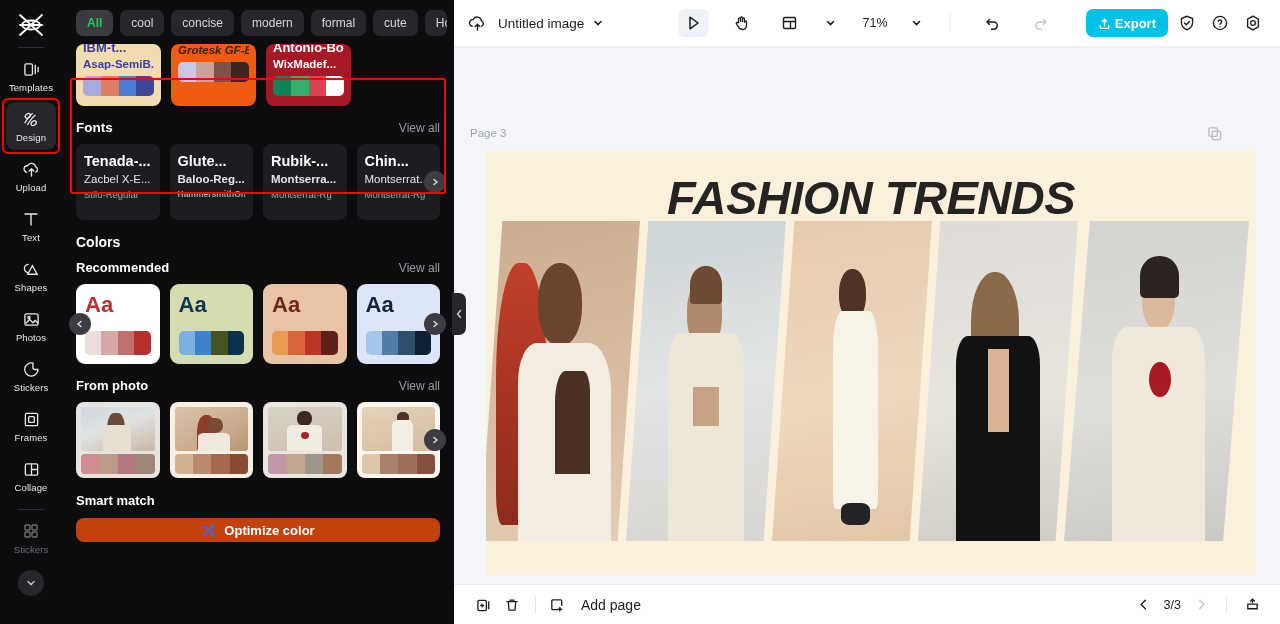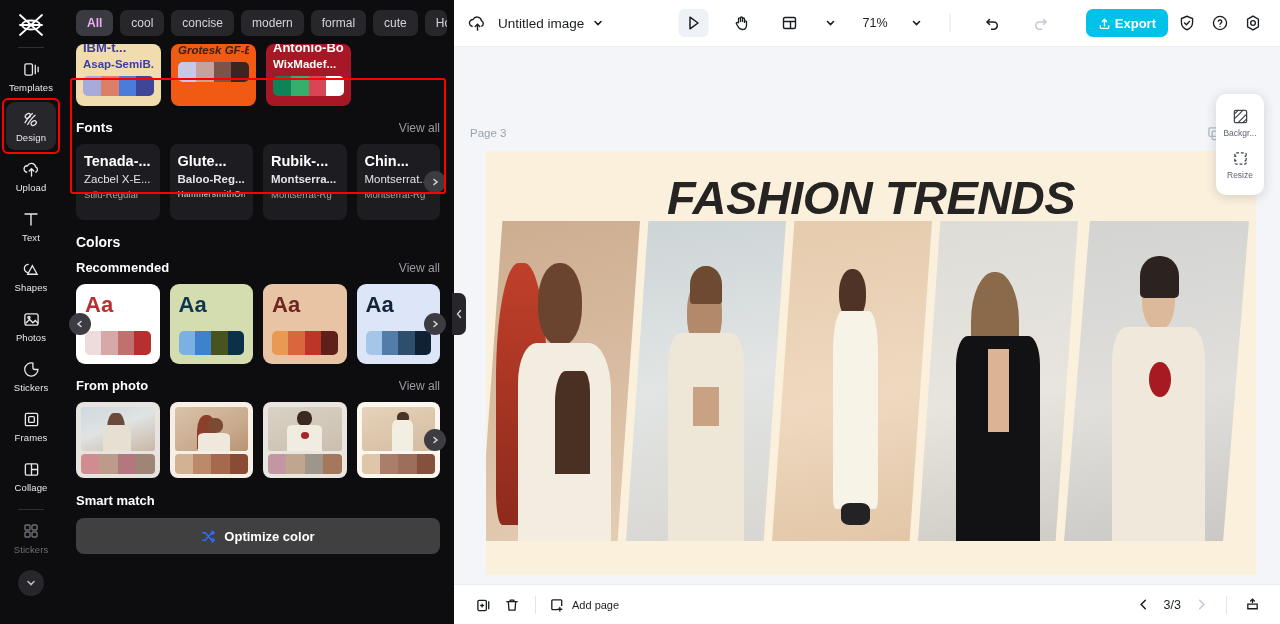--- a/index.html
+++ b/index.html
@@ -44,21 +44,21 @@
     position: relative; overflow: hidden;
   }
   .chips {
     display: flex; align-items: center; gap: 7px; padding: 9px 10px 8px 14px;
     height: 44px;
   }
   .chip {
     background: #26262b; color: #d4d4da; font-size: 12px;
     border-radius: 7px; padding: 6px 11px; white-space: nowrap; cursor: pointer;
   }
-  .chip.sel { background: #3a3a41; color:#f0abfc; font-weight: bold; }
+  .chip.sel { background: #3a3a41; color:#22c55e; font-weight: bold; }
   .chip.clip { max-width: 46px; overflow: hidden; }
   .chip-more {
     margin-left: auto; background:#26262b; width: 28px; height: 27px; border-radius:7px;
     display:flex;align-items:center;justify-content:center;color:#c9c9d0;cursor:pointer;
     flex: 0 0 28px;
   }
   .panel-scroll { position: absolute; top: 44px; left:0; right:0; bottom:0; }
 
   
   .fontstrip { display:flex; gap: 10px; padding: 0 14px; height: 62px; }
@@ -113,21 +113,21 @@
   }
 
   
   .photorow { display:flex; gap:10px; padding: 0 14px; }
   .pc { width:85px; height:76px; border-radius:8px; padding:5px; overflow:hidden; cursor:pointer;}
   .pc .im { height:44px; border-radius:3px; position:relative; overflow:hidden; }
   .pc .bar { display:flex; height:20px; border-radius:4px; overflow:hidden; margin-top:3px; }
   .pc .bar i { flex:1; }
 
   .optbtn {
-    margin: 8px 14px 7px; height: 36px; background:#404040; border-radius:8px;
+    margin: 8px 14px 7px; height: 24px; background:#c2410c; border-radius:8px;
     display:flex; align-items:center; justify-content:center; gap:8px;
     color:#fff; font-size:13px; font-weight:bold; cursor:pointer;
   }
 
   
   .collapse-tab {
     position:absolute; left: 452px; top: 293px; width: 14px; height: 42px;
     background:#26262b; border-radius: 0 7px 7px 0; z-index:20;
     display:flex; align-items:center; justify-content:center; color:#cfcfd6; cursor:pointer;
   }
@@ -187,21 +187,21 @@
   }
   .fp-item { display:flex; flex-direction:column; align-items:center; gap:3px;
     padding:6px 0; cursor:pointer; }
   .fp-item .l { font-size:8.5px; color:#5e6670; max-width:44px; overflow:hidden;
     white-space:nowrap; text-align:center; }
 
   .bottombar { height:40px; flex:0 0 40px; border-top:1px solid #e9ecf0; background:#fff;
     display:flex; align-items:center; padding:0 16px; }
   .bb-btn { width:28px;height:26px;display:flex;align-items:center;justify-content:center;
     cursor:pointer;color:#1a1d21;}
-  .addpage { display:flex; align-items:center; gap:7px; font-size:11px; color:#1a1d21;
+  .addpage { display:flex; align-items:center; gap:16px; font-size:14px; color:#1a1d21;
     cursor:pointer; margin-left:4px;}
   .bb-right { margin-left:auto; display:flex; align-items:center; gap:4px; }
   .pgnum { font-size:12.5px; color:#1a1d21; padding:0 4px; }
   .pgarrow { width:24px;height:24px;display:flex;align-items:center;justify-content:center;
     cursor:pointer;color:#1a1d21;}
   .pgarrow.dis { color:#c3c9d1; }
 
   svg { display:block; }
 </style>
 </head>
@@ -708,40 +708,20 @@
               <div style="position:absolute;left:42%;top:14%;width:18%;height:20%;background:#dcb99b;border-radius:45%"></div>
               <div style="position:absolute;left:41%;top:11%;width:21%;height:13%;background:#2c2220;border-radius:48% 48% 12% 12%"></div>
               <div style="position:absolute;left:26%;top:33%;width:50%;height:67%;background:#f0e9db;border-radius:16% 16% 0 0"></div>
               <div style="position:absolute;left:46%;top:44%;width:12%;height:11%;background:#a81a22;border-radius:50%"></div>
             </div>
           </div>
         </div>
 
       </div>
 
-      <div class="floatpanel">
-        <div class="fp-item">
-          <span style="color:#3c434c">
-            <svg width="17" height="17" viewBox="0 0 18 18" fill="none" stroke="currentColor" stroke-width="1.3">
-              <rect x="2.5" y="2.5" width="13" height="13" rx="1.6"></rect>
-              <path d="M3 11 11 3M7 15l8-8M3 6l3-3M12 15l3-3"></path>
-              </svg>
-          </span>
-          <span class="l">Backgr...</span>
-        </div>
-        <div class="fp-item">
-          <span style="color:#3c434c">
-            <svg width="17" height="17" viewBox="0 0 18 18" fill="none" stroke="currentColor" stroke-width="1.3">
-              <rect x="3" y="3" width="12" height="12" rx="1.4" stroke-dasharray="3 2"></rect>
-              <path d="M3 6.5h1.6M13.4 6.5H15M3 11.5h1.6M13.4 11.5H15" stroke-width="1.6"></path>
-              </svg>
-          </span>
-          <span class="l">Resize</span>
-        </div>
-      </div>
     </div>
 
     <div class="bottombar">
       <span class="bb-btn">
         <span>
           <svg width="16" height="16" viewBox="0 0 17 17" fill="none" stroke="currentColor" stroke-width="1.4">
             <rect x="2" y="3.5" width="9" height="11" rx="1.4"></rect>
               <path d="M13.5 4.5v8.5"></path>
             <path d="M6.5 7.5v3M5 9h3" stroke-linecap="round"></path>
             </svg>

